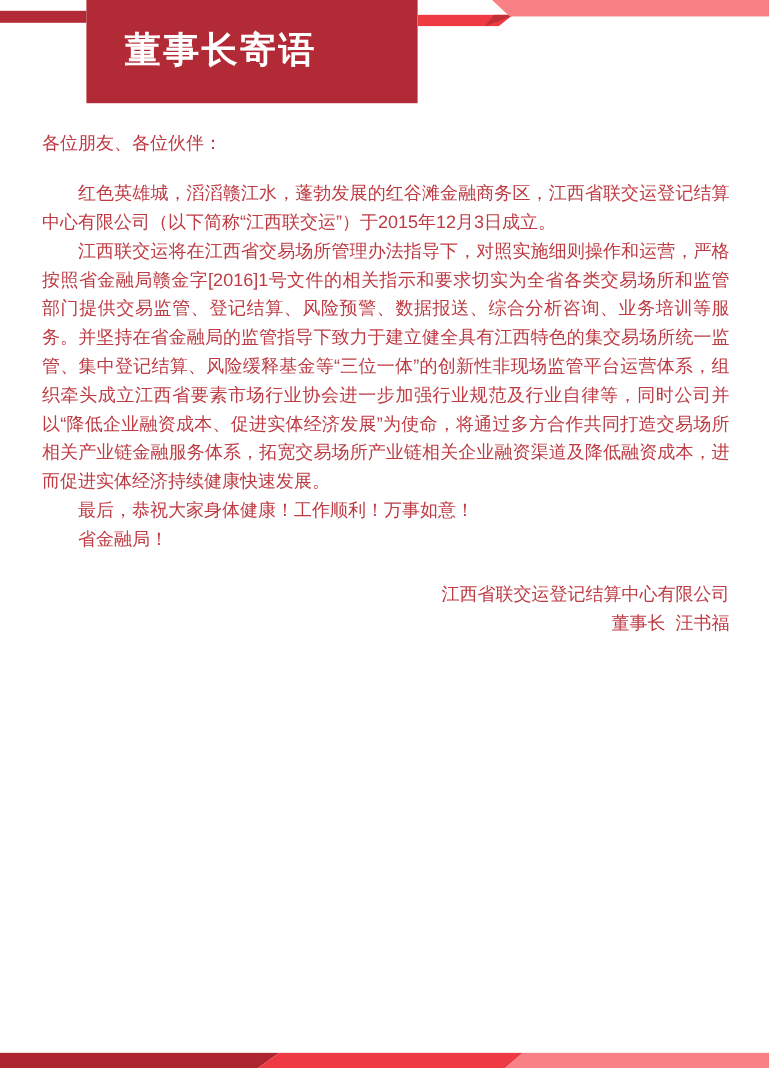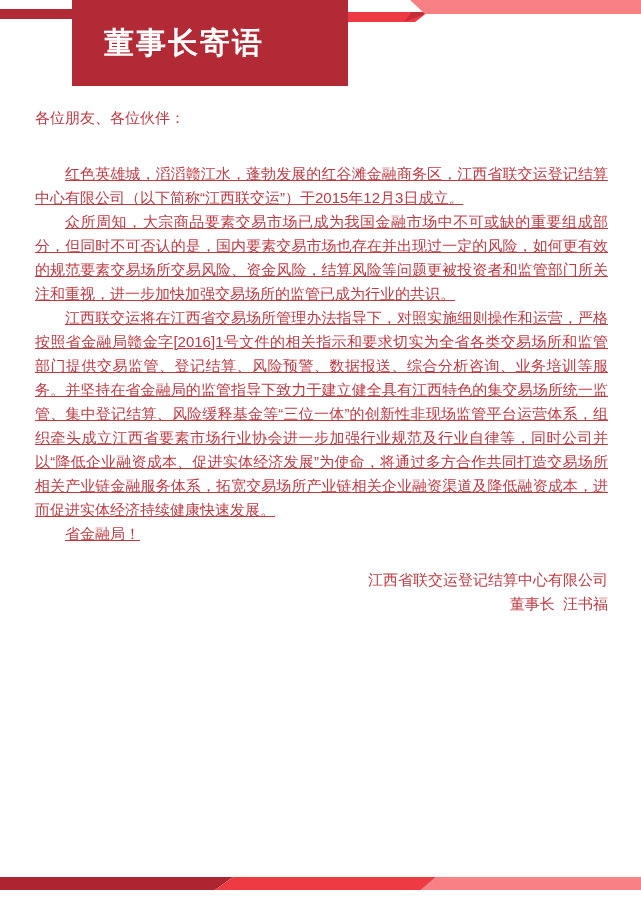--- a/index.html
+++ b/index.html
@@ -66,22 +66,22 @@
     clip-path:polygon(436px 0,641px 0,641px 13px,421px 13px);}
   
   .doc-body{
     position:absolute;left:0;top:86px;right:0;
     padding:22px 33px 0 35px;
     color:var(--c-text);
     font-size:15px;
     line-height:24px;
     text-align:justify;
   }
-  .salutation{margin-bottom:30px;text-indent:0;font-family:Liberation Mono, monospace;}
-  .paragraphs p{text-indent:2em;text-decoration:underline;}
+  .salutation{margin-bottom:18px;text-indent:0;}
+  .paragraphs p{text-indent:2em;}
   .signature{
     margin-top:22px;
     text-align:right;
   }
   .signature .sig-line{text-indent:0;white-space:pre-wrap;}
 </style>
 </head>
 <body>
 
 <div class="page">
@@ -91,22 +91,22 @@
     <h1>董事长寄语</h1>
   </div>
   <div class="stripe-top-bright"></div>
   <div class="stripe-top-shadow"></div>
   <div class="stripe-top-pink"></div>
 
   <div class="doc-body">
     <p class="salutation">各位朋友、各位伙伴：</p>
     <div class="paragraphs">
         <p>红色英雄城，滔滔赣江水，蓬勃发展的红谷滩金融商务区，江西省联交运登记结算中心有限公司（以下简称“江西联交运”）于2015年12月3日成立。</p>
-        <p>众所周知，大宗商品要素交易市场已成为我国金融市场中不可或缺的重要组成部分，但同时不可否认的是，国内要素交易市场也存在并出现过一定的风险，如何更有效的规范要素交易场所交易风险、资金风险，结算风险等问题更被投资者和监管部门所关注和重视，进一步加快加强交易场所的监管已成为行业的共识。</p>
         <p>江西联交运将在江西省交易场所管理办法指导下，对照实施细则操作和运营，严格按照省金融局赣金字[2016]1号文件的相关指示和要求切实为全省各类交易场所和监管部门提供交易监管、登记结算、风险预警、数据报送、综合分析咨询、业务培训等服务。并坚持在省金融局的监管指导下致力于建立健全具有江西特色的集交易场所统一监管、集中登记结算、风险缓释基金等“三位一体”的创新性非现场监管平台运营体系，组织牵头成立江西省要素市场行业协会进一步加强行业规范及行业自律等，同时公司并以“降低企业融资成本、促进实体经济发展”为使命，将通过多方合作共同打造交易场所相关产业链金融服务体系，拓宽交易场所产业链相关企业融资渠道及降低融资成本，进而促进实体经济持续健康快速发展。</p>
+        <p>最后，恭祝大家身体健康！工作顺利！万事如意！</p>
         <p>省金融局！</p>
       </div>
     <div class="signature">
       <p class="sig-line">江西省联交运登记结算中心有限公司</p>
       <p class="sig-line">董事长  汪书福</p>
     </div>
   </div>
 
   <div class="stripe-bottom">
     <div class="seg seg-dark"></div>

